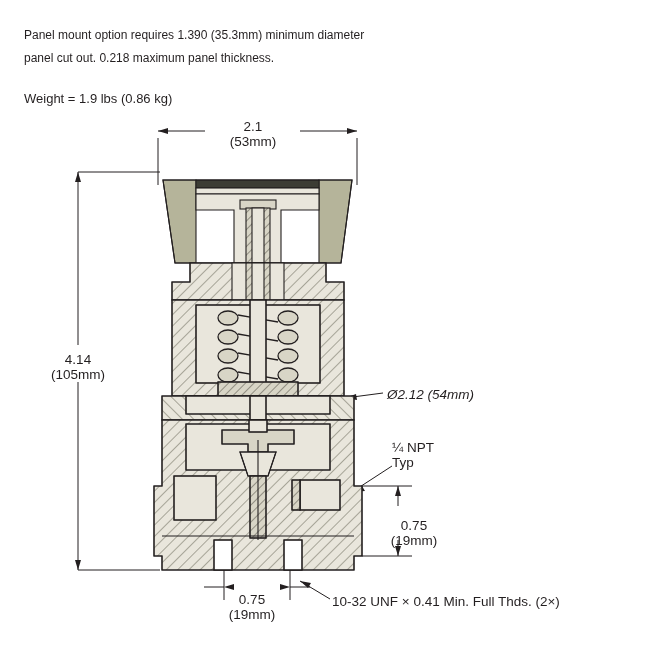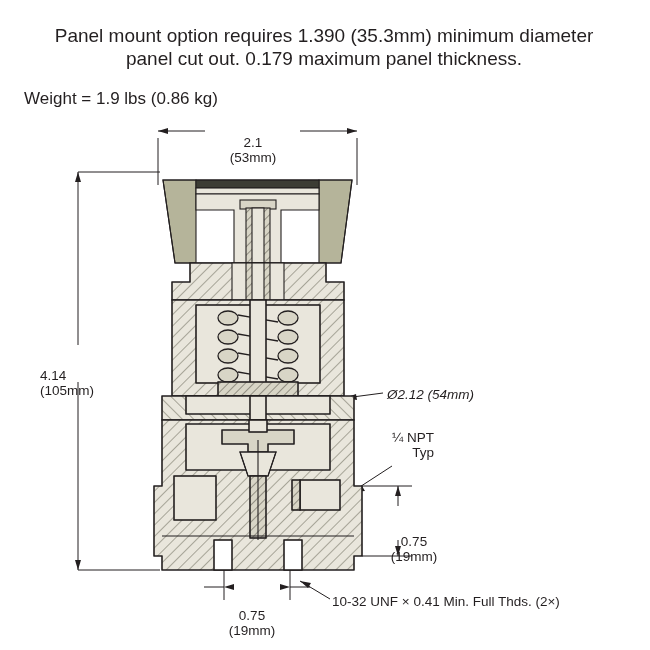--- a/index.html
+++ b/index.html
@@ -13,64 +13,63 @@
     position: relative;
     font-family: "Liberation Sans", sans-serif;
     color: #231f20;
     overflow: hidden;
   }
   .note {
     position: absolute;
     left: 24px;
     top: 24px;
     width: 600px;
-    font-size: 19px;
+    font-size: 12px;
     line-height: 23px;
     color: #231f20;
-    text-align: center;
   }
   .note-line2 { display: block; }
   .weight {
     position: absolute;
     left: 24px;
     top: 88px;
-    font-size: 17px;
+    font-size: 13px;
     line-height: 22px;
   }
   .dwg {
     position: absolute;
     left: 0;
     top: 0;
     width: 650px;
     height: 650px;
   }
   .lbl {
     position: absolute;
     font-size: 13.5px;
     line-height: 15px;
     color: #231f20;
     white-space: nowrap;
   }
-  .lbl.center { text-align: center; margin-top: 16px; }
+  .lbl.center { text-align: center; }
   .lbl .sub { display: block; }
 
   #lbl-width      { left: 208px; top: 119px; width: 90px; text-align: center; }
-  #lbl-height     { left: 40px;  top: 352px; width: 76px; text-align: left; }
+  #lbl-height     { left: 40px;  top: 352px; width: 76px; text-align: center; }
   #lbl-diam       { left: 387px; top: 387px; font-style: italic; }
-  #lbl-npt        { left: 392px; top: 430px; text-align: right; }
+  #lbl-npt        { left: 392px; top: 440px; }
   #lbl-075r       { left: 384px; top: 518px; width: 60px; text-align: center; }
   #lbl-075b       { left: 212px; top: 592px; width: 80px; text-align: center; }
   #lbl-thds       { left: 332px; top: 594px; }
 </style>
 </head>
 <body>
 
 <div class="note">
   <span>Panel mount option requires 1.390 (35.3mm) minimum diameter</span>
-  <span class="note-line2">panel cut out. 0.179 maximum panel thickness.</span>
+  <span class="note-line2">panel cut out. 0.218 maximum panel thickness.</span>
 </div>
 
 <div class="weight">Weight = 1.9 lbs (0.86 kg)</div>
 
 <svg class="dwg" viewBox="0 0 650 650">
   <defs>
     <pattern id="hatchR" width="8" height="8" patternUnits="userSpaceOnUse" patternTransform="rotate(45)">
       <rect width="8" height="8" fill="#e9e6dc"></rect>
       <line x1="0" y1="0" x2="0" y2="8" stroke="#6f6d5e" stroke-width="1.1"></line>
     </pattern>

